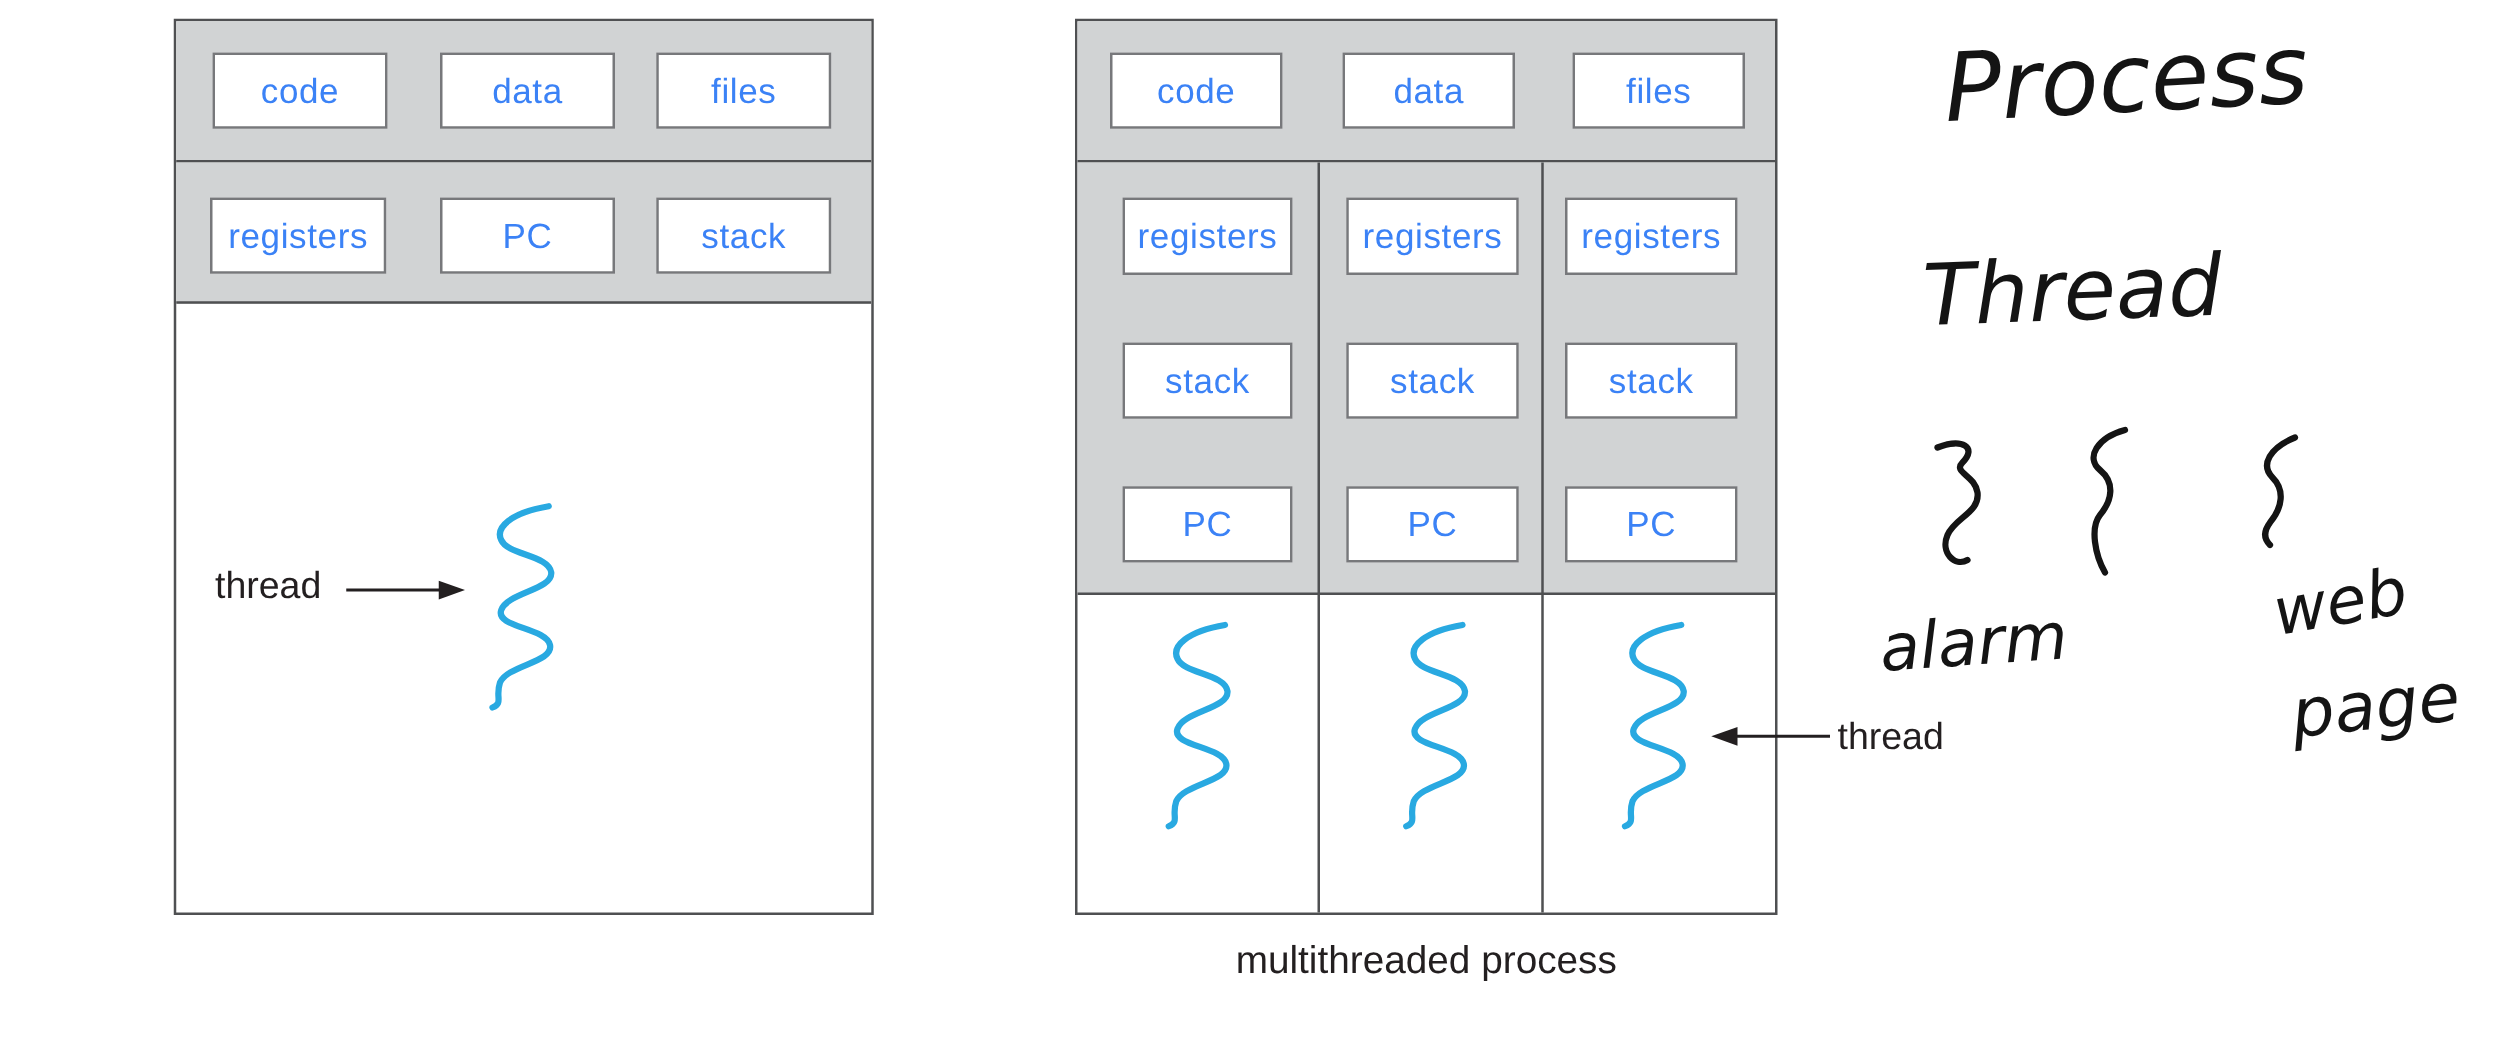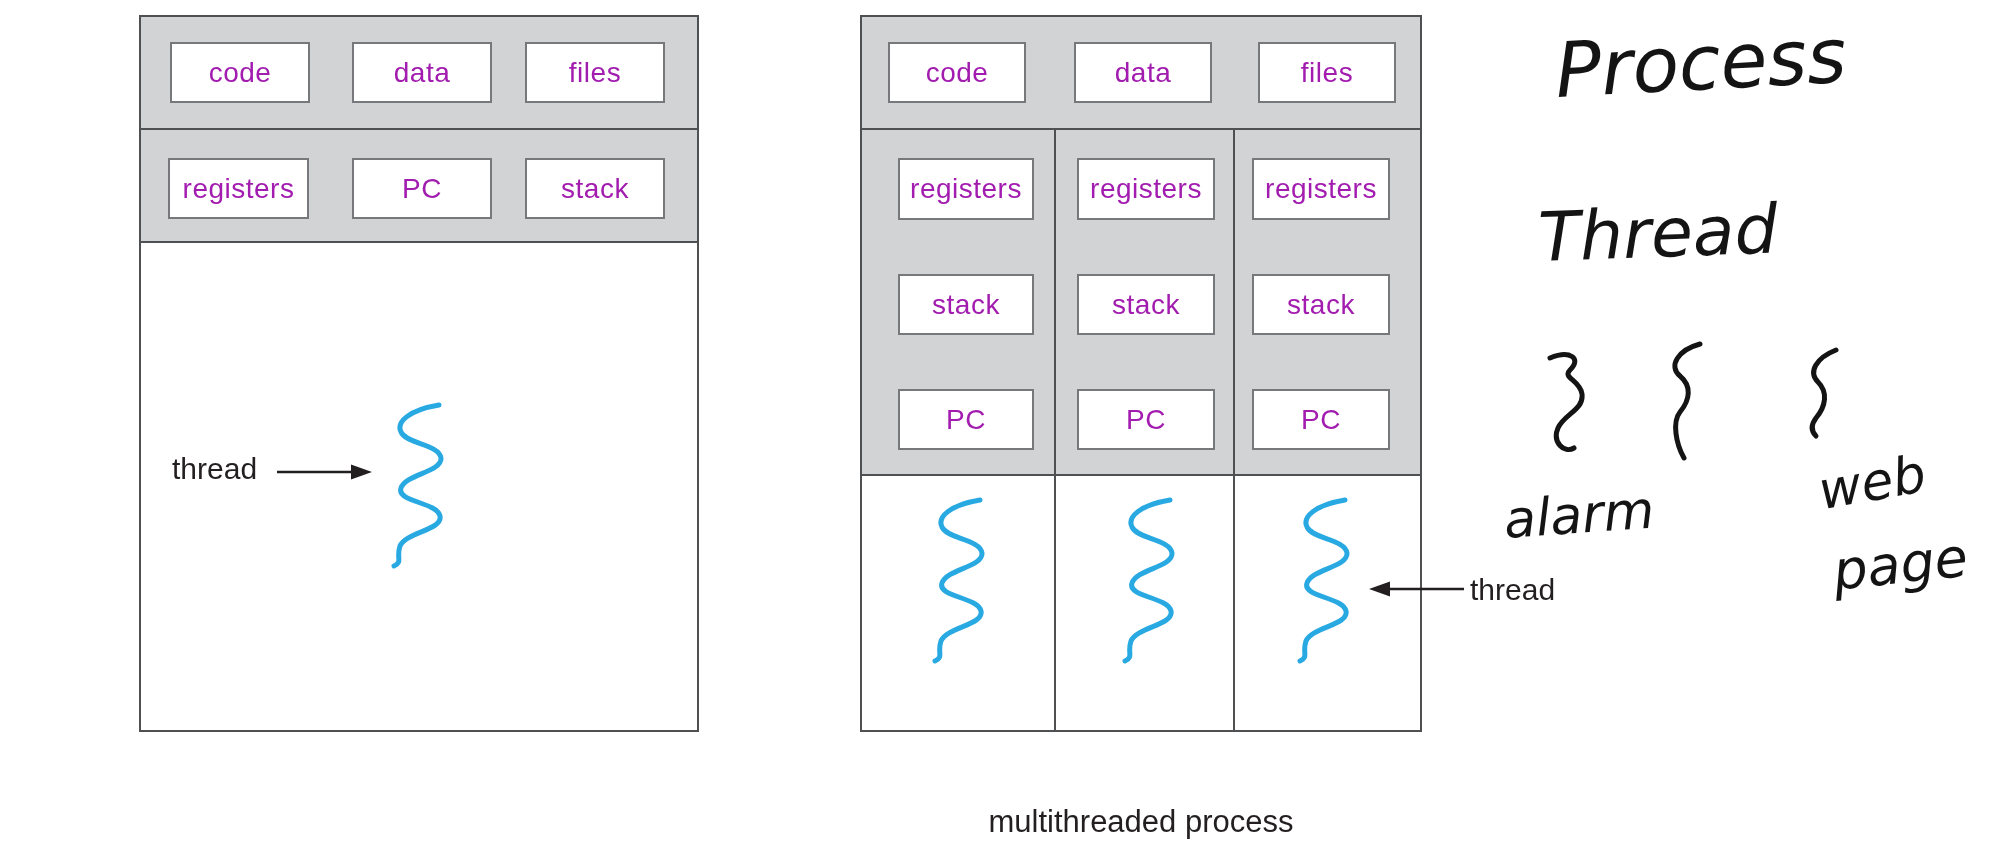--- a/index.html
+++ b/index.html
@@ -8,21 +8,21 @@
     position:relative; width:2000px; height:848px; background:#ffffff;
     font-family:"Liberation Sans", sans-serif; overflow:hidden;
   }
   .pbox {
     position:absolute; background:#ffffff; border:2px solid #4f5052;
   }
   .graysec { position:absolute; background:#d1d3d4; border-bottom:2px solid #4f5052; }
   .cell {
     position:absolute; background:#ffffff; border:2px solid #77787b;
     display:flex; align-items:center; justify-content:center;
-    font-size:28px; color:#a21caf; letter-spacing:0.5px;
+    font-size:28px; color:#3b82f6; letter-spacing:0.5px;
   }
   .vdivider { position:absolute; width:2px; background:#4f5052; }
   .caption {
     position:absolute; text-align:center; font-size:31px; color:#231f20;
   }
   .tlabel { position:absolute; font-size:30px; color:#231f20; white-space:nowrap; }
   .squiggle { position:absolute; }
   .arrow { position:absolute; }
   .hand {
     position:absolute; font-family:"DejaVu Sans", sans-serif; font-style:italic;
@@ -132,21 +132,21 @@
     <path d="M 52 5 C 22 10 9 22 14 32 C 19 44 52 44 54 58 C 55 72 19 74 14 88
              C 9 102 50 102 53 116 C 56 130 19 132 13 146 C 9 158 16 162 7 166" fill="none" stroke="#29a9e1" stroke-width="5" stroke-linecap="round"></path>
   </svg>
 
   <svg class="arrow" style="left:1366px; top:578px;" width="100" height="22" viewBox="0 0 100 22">
     <line x1="20" y1="11" x2="98" y2="11" stroke="#231f20" stroke-width="2.5"></line>
     <polygon points="3,11 24,3.5 24,18.5" fill="#231f20"></polygon>
   </svg>
   <div class="tlabel" style="left:1470px; top:573px;">thread</div>
 
-  <div class="caption" style="left:941px; top:804px; width:400px;">multithreaded process</div>
+  <div class="caption" style="left:941px; top:750px; width:400px;">multithreaded process</div>
 
   <div class="hand" style="left:1553px; top:26px; font-size:76px; transform:rotate(-3deg);">Process</div>
 
   <div class="hand" style="left:1537px; top:198px; font-size:68px; transform:rotate(-2deg);">Thread</div>
 
   <svg class="ink" style="left:1540px; top:350px;" width="52" height="118" viewBox="0 0 52 118">
     <path d="M 10 8 C 30 0 42 8 30 20 C 22 28 40 30 42 44 C 44 60 24 64 18 78
              C 12 92 24 104 34 98" fill="none" stroke="#141414" stroke-width="5" stroke-linecap="round"></path>
   </svg>
   <svg class="ink" style="left:1660px; top:340px;" width="46" height="124" viewBox="0 0 46 124">

